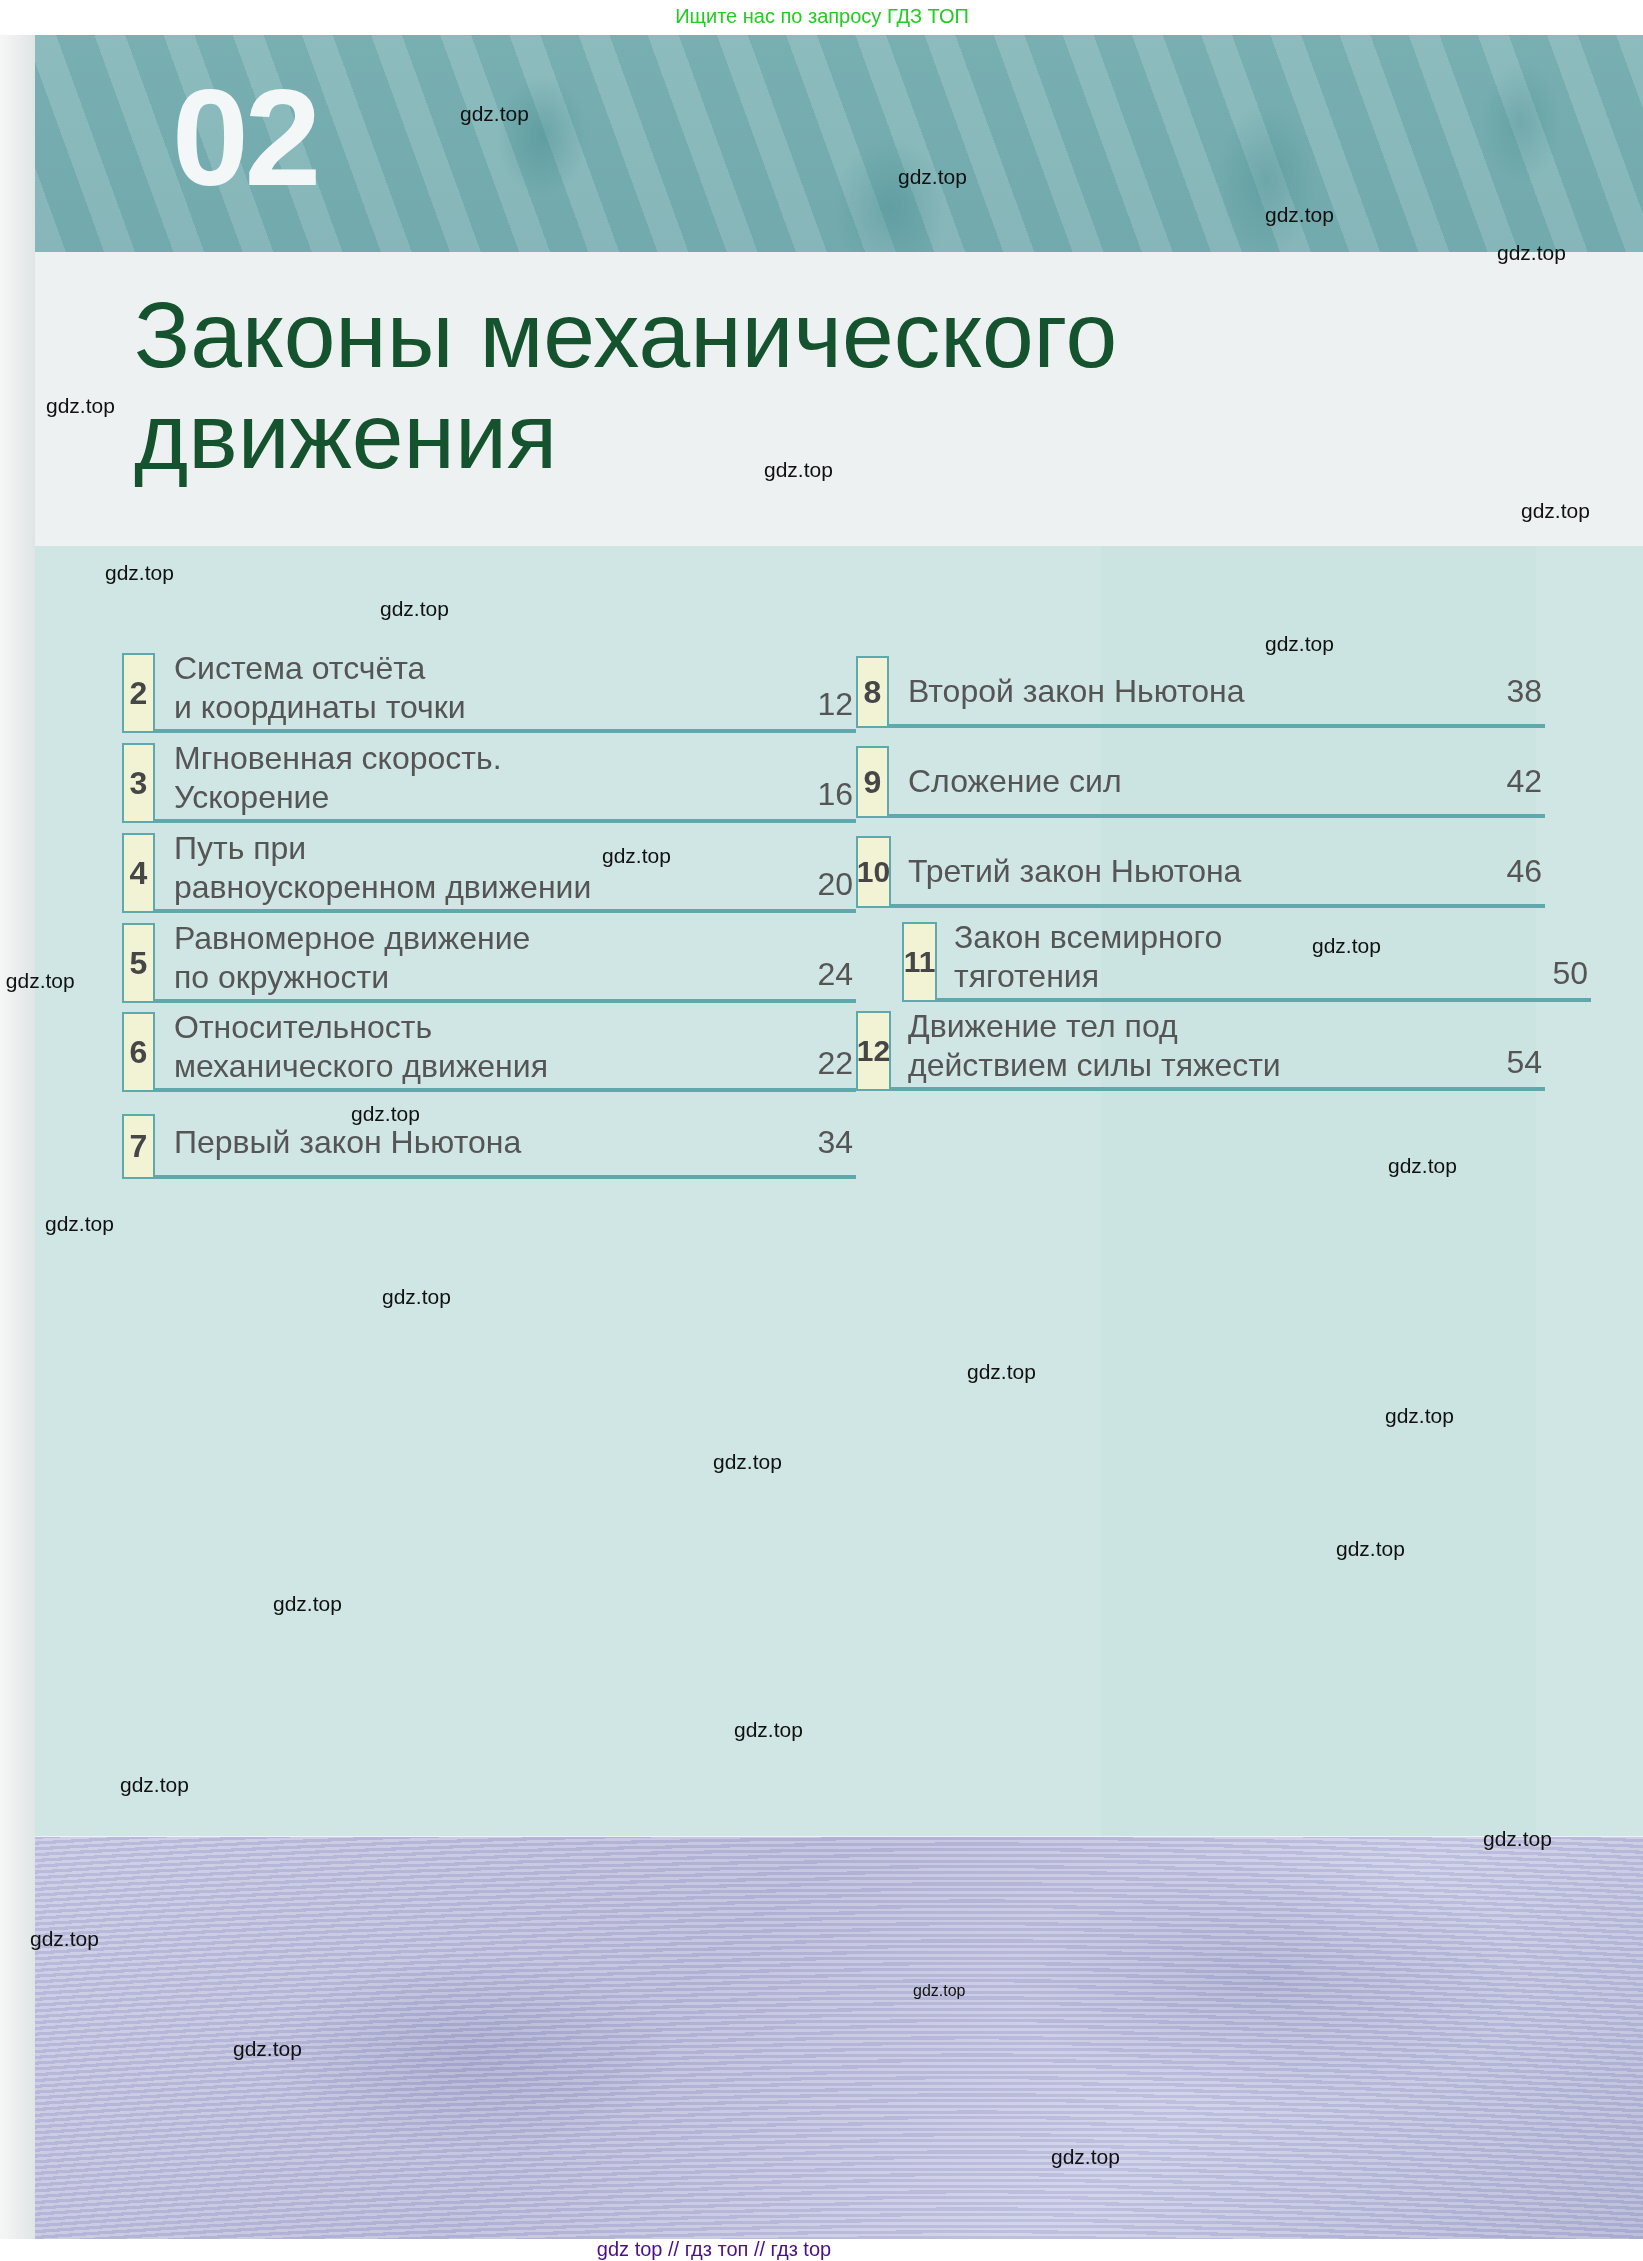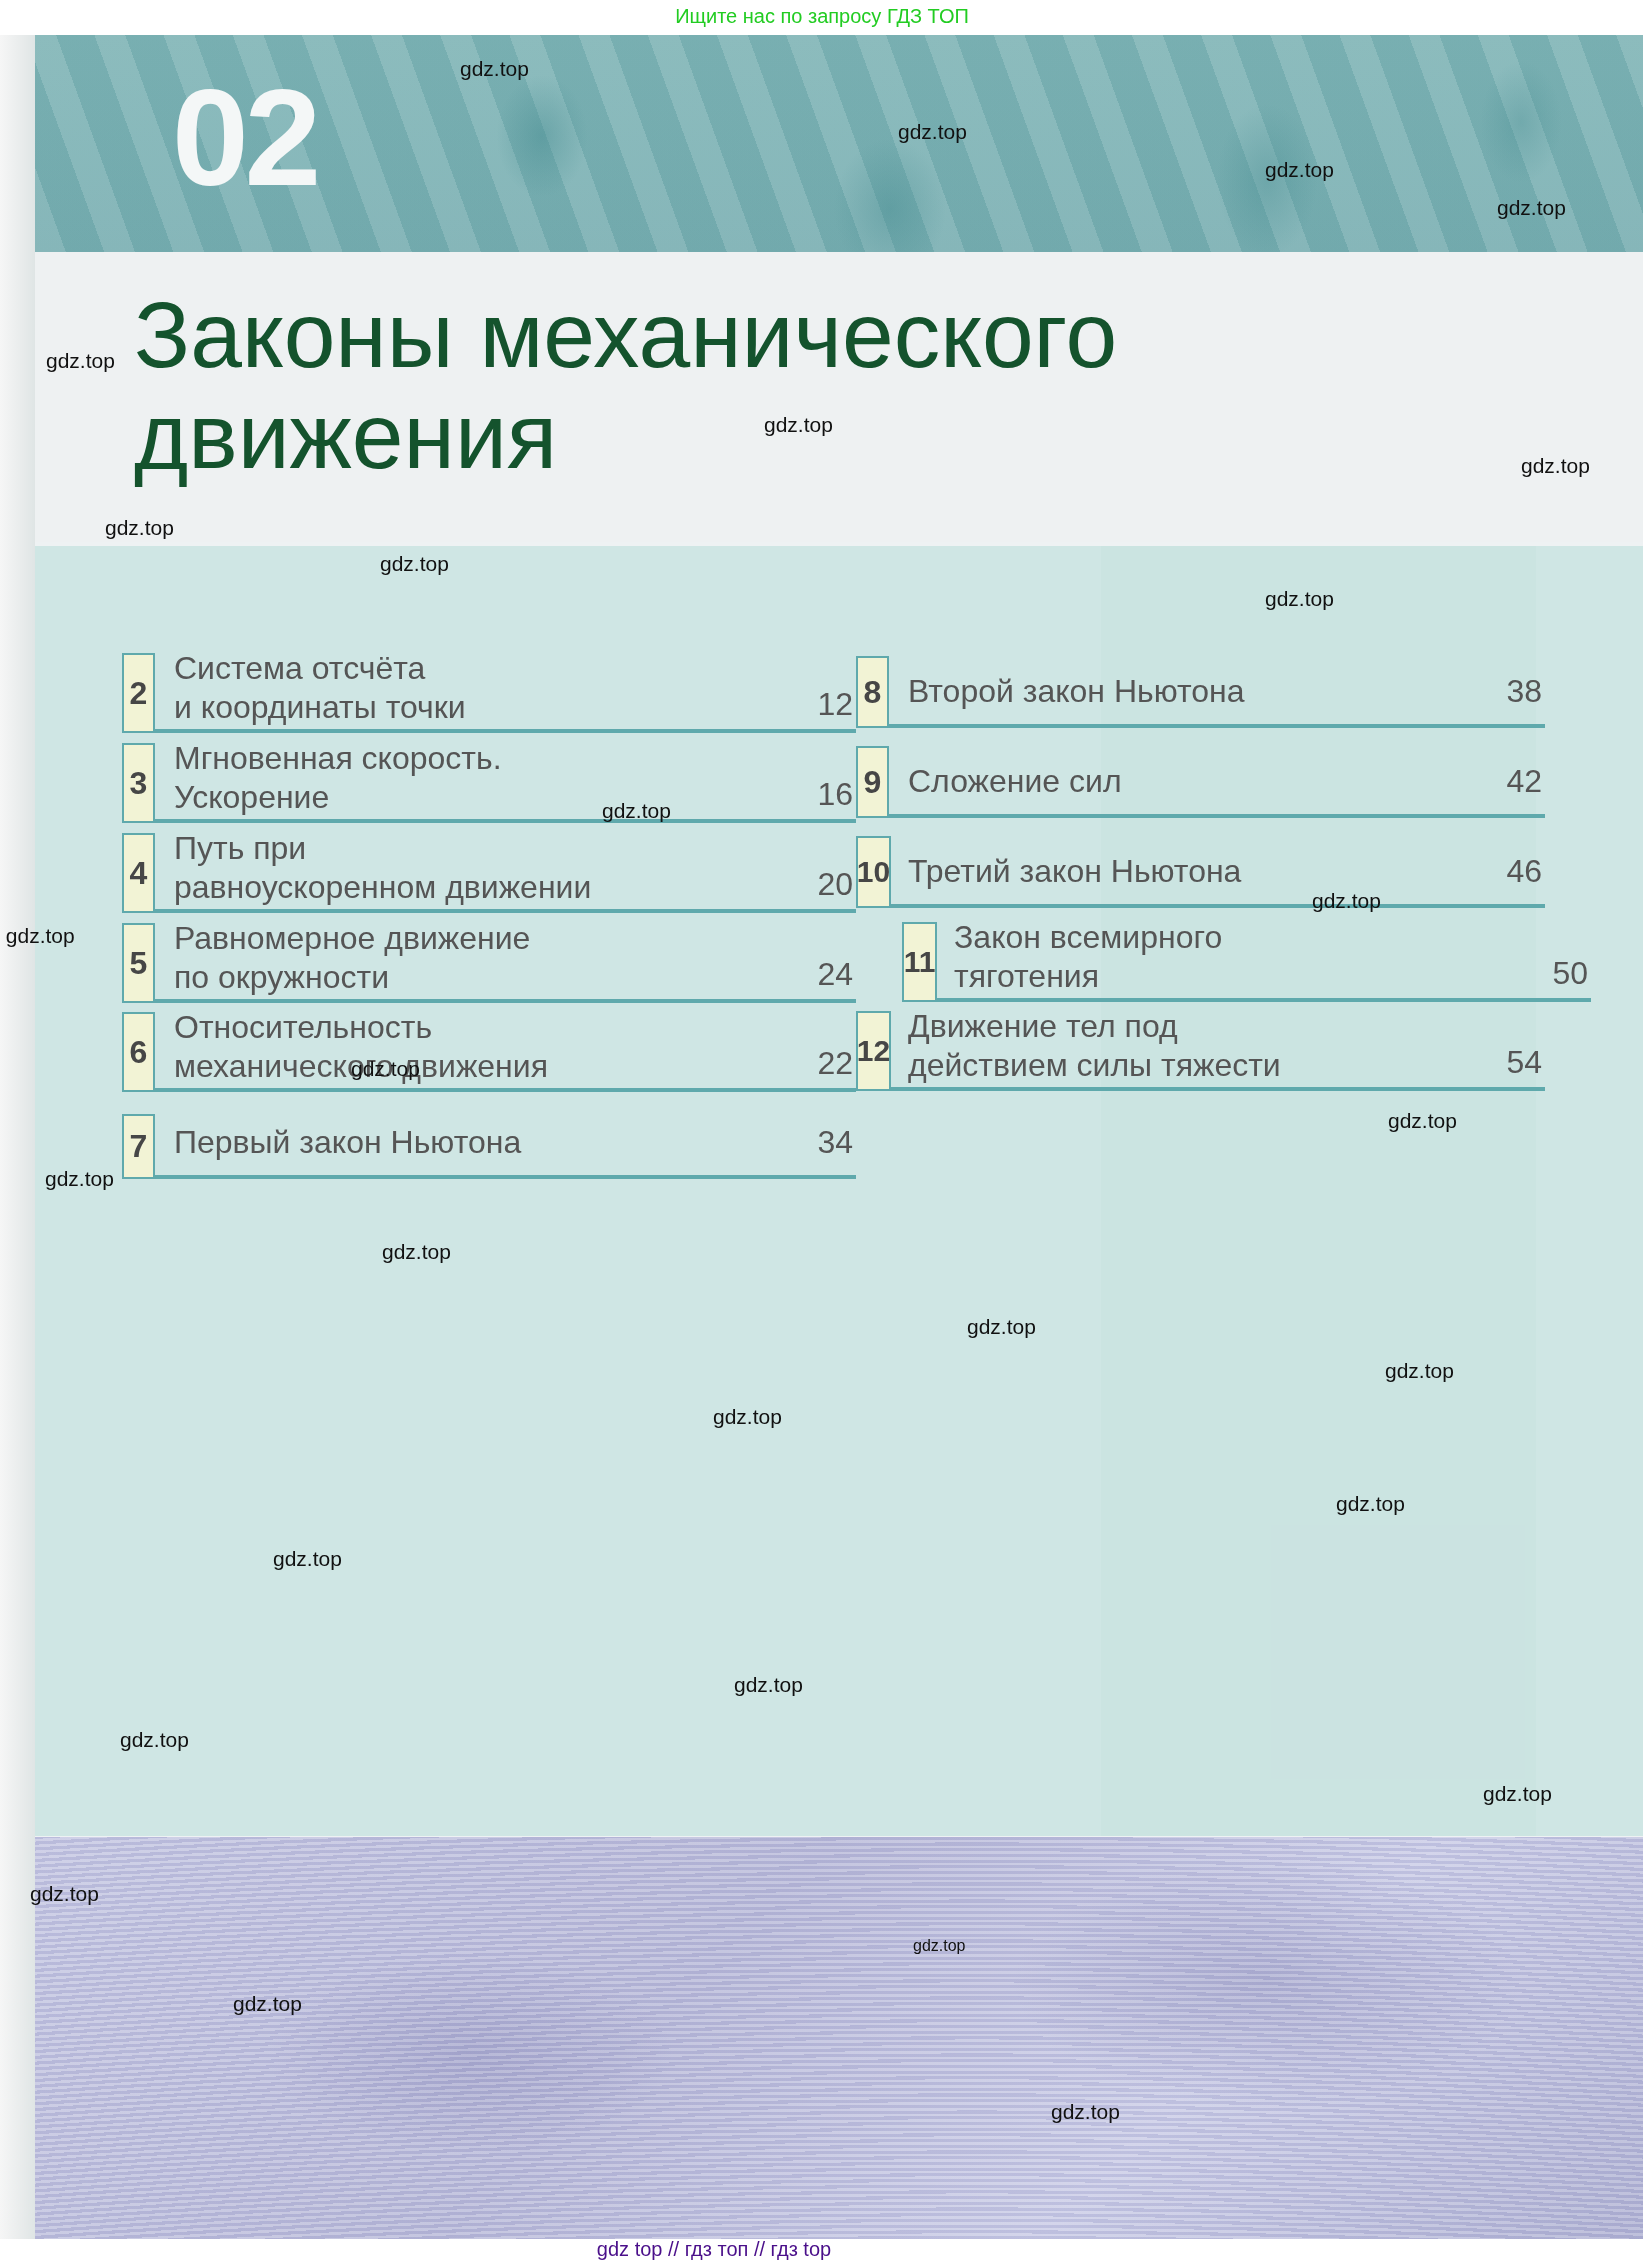--- a/index.html
+++ b/index.html
@@ -84,20 +84,21 @@
     background:
       repeating-radial-gradient(ellipse 101px 36px at 942px 2030px, rgba(255,255,255,0.20) 0 7.2px, rgba(140,140,190,0.18) 7.2px 16px),
       radial-gradient(ellipse 290px 145px at 435px 217px, rgba(130,130,180,0.35), transparent 70%),
       radial-gradient(ellipse 362px 181px at 1232px 145px, rgba(120,120,170,0.35), transparent 70%),
       linear-gradient(135deg, #c4c6e2 0%, #b7b8d8 40%, #c9cbe6 70%, #aeb0d2 100%);
   }
 
   .watermark {
     position: absolute; font-size: 21px; color: #111111; line-height: 23px;
     white-space: nowrap;
+    margin-top: 45px;
   }
   .watermark.small { font-size: 16px; }
 
   .bottom-banner {
     position: absolute; left: 0; top: 2239px; width: 1428px; height: 22.5px;
     background: #ffffff; text-align: center;
     color: #4a0f8a; font-size: 20px; line-height: 20px;
   }
 </style>
 </head>

